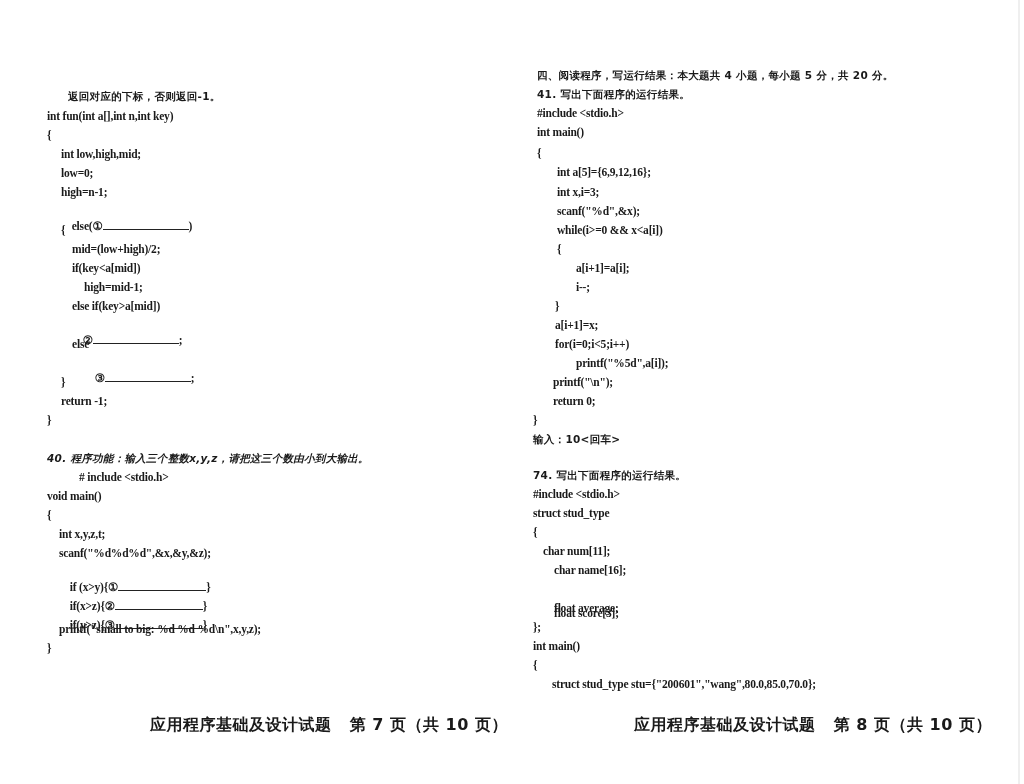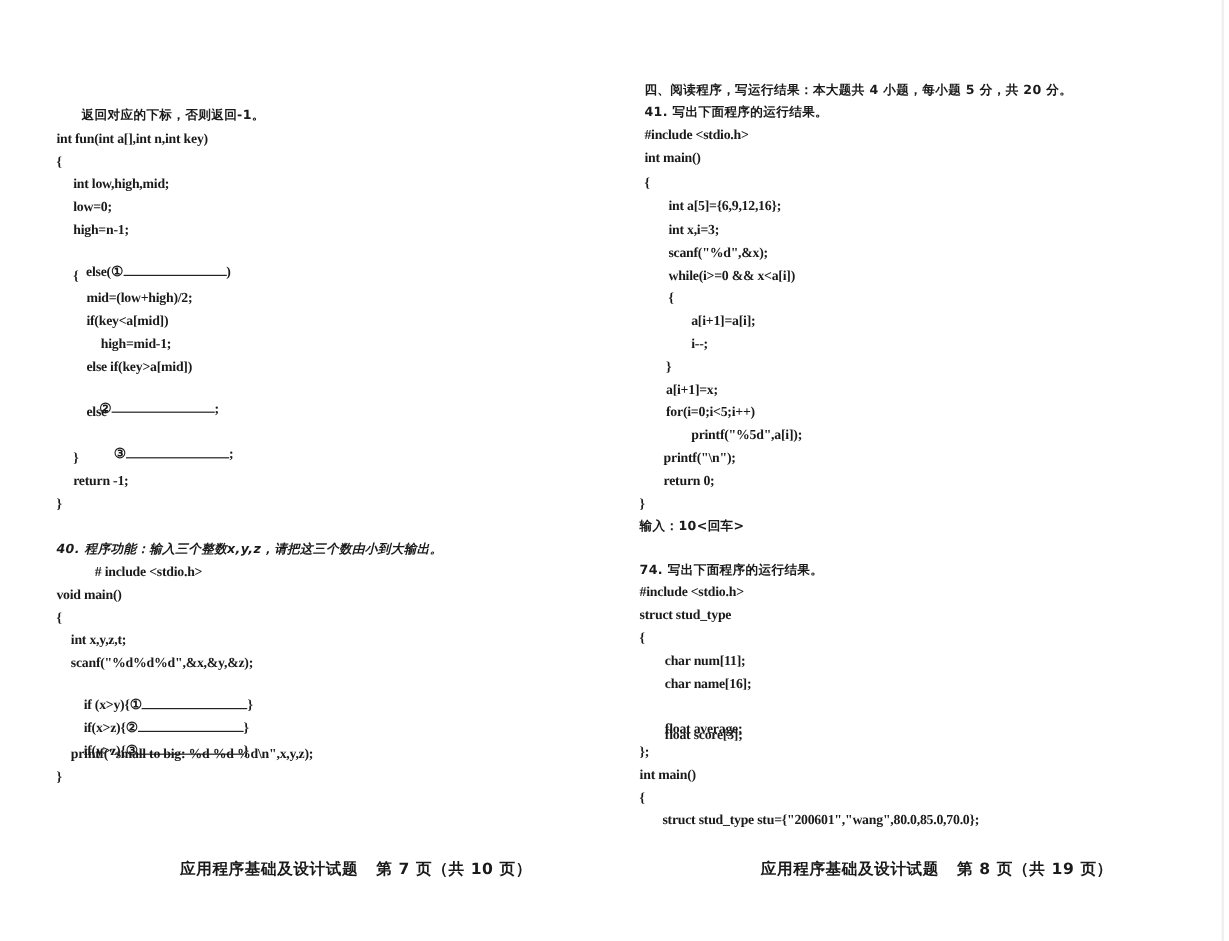--- a/index.html
+++ b/index.html
@@ -25,21 +25,21 @@
     letter-spacing:-0.2px;
   }
   .cn { font-family: "DejaVu Sans", sans-serif; font-size:10.5px; letter-spacing:0.3px; }
   .code { font-family: "Liberation Serif", serif; font-weight:bold; font-size:11.5px; }
   .blank {
     display:inline-block; border-bottom:1px solid #222; height:11px; vertical-align:baseline;
   }
   .footer {
     position:absolute; white-space:pre;
     font-family: "DejaVu Sans", sans-serif; font-weight:bold;
-    font-size:13px; line-height:14px; letter-spacing:0.5px;
+    font-size:16px; line-height:14px; letter-spacing:0.5px;
   }
 </style>
 </head>
 <body>
 
 <div class="edge"></div>
 
 <div class="page" id="page-left">
 
   <div class="line cn" style="left:68px;top:89px;">返回对应的下标，否则返回-1。</div>
@@ -110,23 +110,23 @@
   <div class="line code" style="left:64px;top:356px;">printf("%5d",a[i]);</div>
   <div class="line code" style="left:41px;top:375px;">printf("\n");</div>
   <div class="line code" style="left:41px;top:394px;">return 0;</div>
   <div class="line code" style="left:21px;top:413px;">}</div>
   <div class="line cn" style="left:21px;top:432px;">输入：10&lt;回车&gt;</div>
 
   <div class="line cn" style="left:21px;top:468px;">74. 写出下面程序的运行结果。</div>
   <div class="line code" style="left:21px;top:487px;">#include &lt;stdio.h&gt;</div>
   <div class="line code" style="left:21px;top:506px;">struct stud_type</div>
   <div class="line code" style="left:21px;top:525px;">{</div>
-  <div class="line code" style="left:42px;top:544px;">char num[11];</div>
+  <div class="line code" style="left:31px;top:544px;">char num[11];</div>
   <div class="line code" style="left:42px;top:563px;">char name[16];</div>
   <div class="line code" style="left:42px;top:582px;margin-top:24px;">float score[3];</div>
   <div class="line code" style="left:42px;top:601px;">float average;</div>
   <div class="line code" style="left:21px;top:620px;">};</div>
   <div class="line code" style="left:21px;top:639px;">int main()</div>
   <div class="line code" style="left:21px;top:658px;">{</div>
   <div class="line code" style="left:40px;top:677px;">struct stud_type stu={"200601","wang",80.0,85.0,70.0};</div>
 
-  <div class="footer" style="left:122px;top:718px;">应用程序基础及设计试题   第 8 页（共 19 页）</div>
+  <div class="footer" style="left:122px;top:718px;">应用程序基础及设计试题   第 8 页（共 10 页）</div>
 </div>
 
 </body></html>

